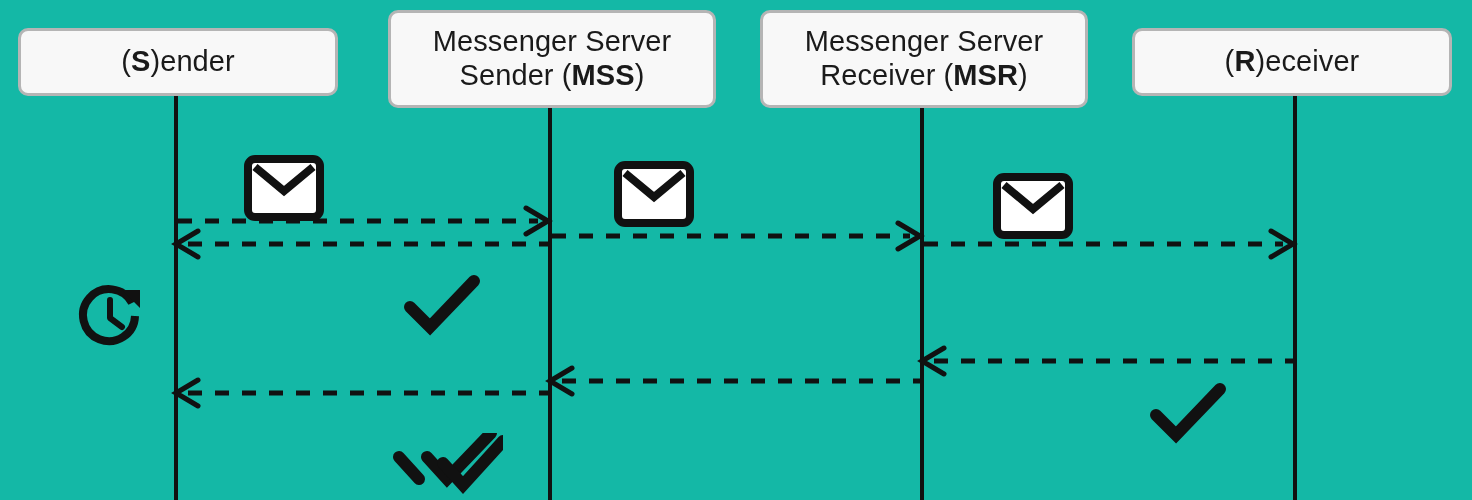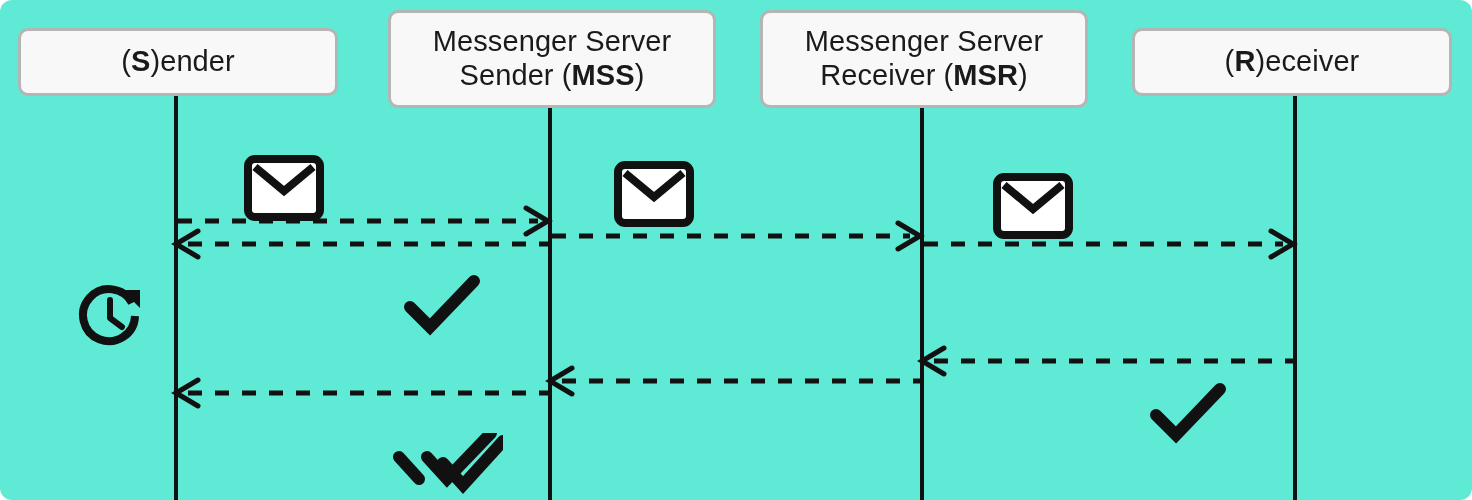--- a/index.html
+++ b/index.html
@@ -7,23 +7,22 @@
     padding: 0;
     background: #ffffff;
   }
   body {
     font-family: "Liberation Sans", sans-serif;
   }
   #diagram-root {
     position: relative;
     width: 1472px;
     height: 500px;
-    background: #5eead4;
+    background: #14b8a6;
     overflow: hidden;
-    border-radius: 12px;
   }
   .actor-box {
     position: absolute;
     box-sizing: border-box;
     background: #f8f8f8;
     border: 3px solid #b5b5b5;
     border-radius: 10px;
     display: flex;
     align-items: center;
     justify-content: center;

